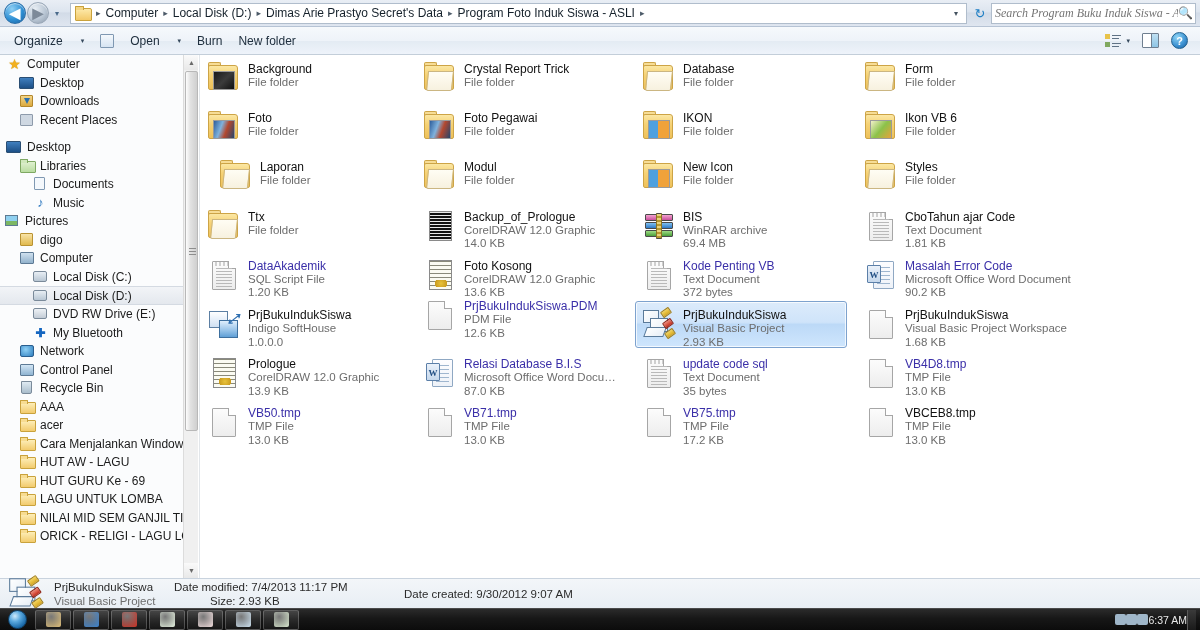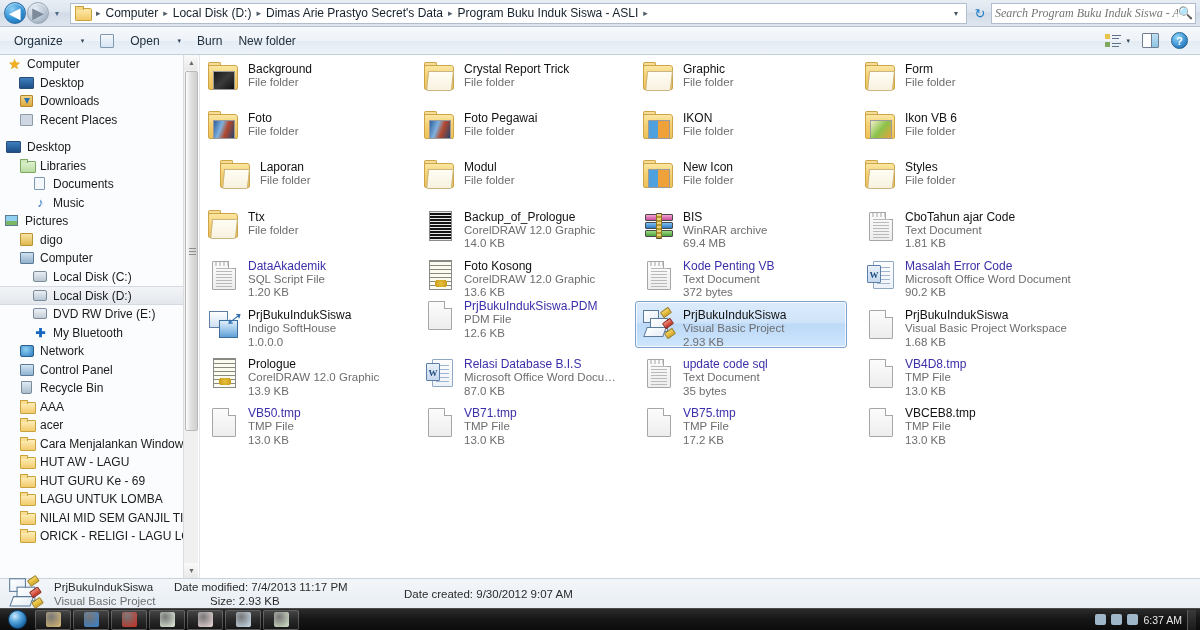--- a/index.html
+++ b/index.html
@@ -368,21 +368,21 @@
     border: 1px solid #11456f;
   }
   .tb-item {
     width: 36px; height: 20px; margin: 0 1px;
     background: linear-gradient(to bottom, rgba(255,255,255,.14), rgba(255,255,255,.04));
     border: 1px solid rgba(255,255,255,.22); border-radius: 2px;
     display: flex; align-items: center; justify-content: center;
   }
   .tb-ico { width: 15px; height: 15px; border-radius: 2px; }
   .tray {
-    margin-left: auto; display: flex; align-items: center; gap: 5px; padding-right: 4px;
+    margin-left: auto; display: flex; align-items: center; padding-right: 4px;
     color: #e9e9e9; font-size: 10.5px;
   }
   .tray-ico { width: 11px; height: 11px; border-radius: 2px; background: #9fb6c9; }
   .showdesk { width: 9px; height: 20px; border-left: 1px solid #5a5a5a;
               background: linear-gradient(to bottom,#3a3a3a,#1a1a1a); }
 </style>
 </head>
 <body>
 
 <div class="addressbar">
@@ -393,21 +393,21 @@
   </div>
   <div class="crumbbar">
     <div class="crumb-folder-ico"></div>
     <span class="crumb-sep">▸</span>
     <span class="crumb">Computer</span>
     <span class="crumb-sep">▸</span>
     <span class="crumb">Local Disk (D:)</span>
     <span class="crumb-sep">▸</span>
     <span class="crumb">Dimas Arie Prastyo Secret's Data</span>
     <span class="crumb-sep">▸</span>
-    <span class="crumb">Program Buku Induk Siswa - ASLI</span>
+    <span class="crumb">Program Foto Induk Siswa - ASLI</span>
     <span class="crumb-sep">▸</span>
     <div class="crumb-drop">▾</div>
   </div>
   <div class="refresh">↻</div>
   <div class="searchbox">
     <input type="text" placeholder="Search Program Buku Induk Siswa - A..." style="">
     <span class="searchico">🔍</span>
   </div>
 </div>
 
@@ -650,21 +650,21 @@
       </div>
       <div class="tile" style="left: 435px; top: 0px;">
         <div class="tile-ico">
           <span class="f-folder">
             <i class="tab"></i>
             <i class="back"></i>
             <i class="front"></i>
           </span>
         </div>
         <div class="tile-txt">
-          <div class="t-name">Graphic</div>
+          <div class="t-name">Database</div>
           <div class="t-sub">File folder</div>
         </div>
       </div>
       <div class="tile" style="left: 657px; top: 0px; width: 250px;">
         <div class="tile-ico">
           <span class="f-folder">
             <i class="tab"></i>
             <i class="back"></i>
             <i class="front"></i>
           </span>

